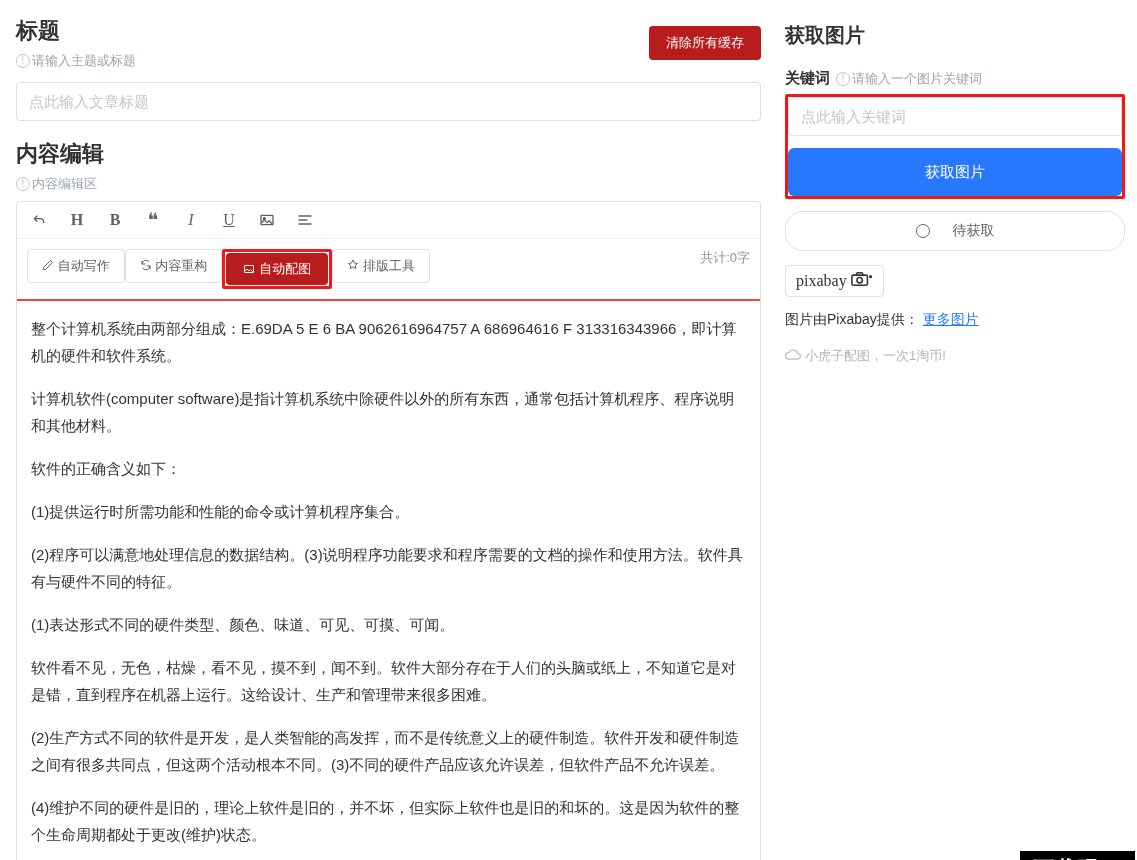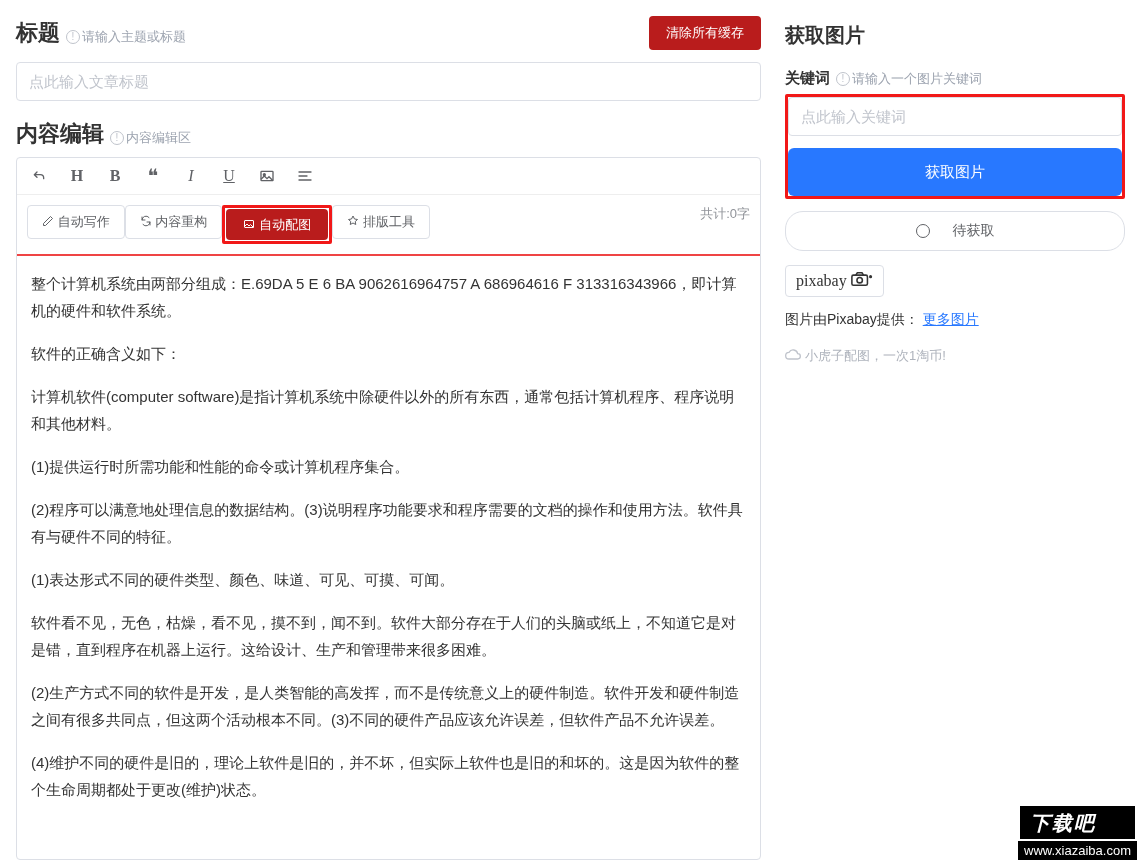--- a/index.html
+++ b/index.html
@@ -2,21 +2,21 @@
 <html><head>
 <meta charset="utf-8">
 <style>
 * { box-sizing: border-box; margin: 0; padding: 0; }
 body { font-family: -apple-system, "PingFang SC", "Microsoft YaHei", sans-serif; background: #fff; color: #333; font-size: 14px; }
 .page { display: flex; width: 1137px; min-height: 860px; padding: 16px 12px 0 16px; gap: 24px; position: relative; }
 .left-col { flex: 1; min-width: 0; }
 .right-col { width: 340px; flex-shrink: 0; }
 
 .section-header { display: flex; align-items: center; justify-content: space-between; margin-bottom: 12px; }
-.section-title-group { display: flex; align-items: baseline; gap: 6px; }
+.section-title-group { display: flex; align-items: baseline; gap: 6px; flex-direction: column; }
 .section-title { font-size: 22px; font-weight: 600; color: #333; }
 .section-hint { color: #9ca3af; font-size: 13px; display: flex; align-items: center; gap: 2px; }
 .info-icon { display:inline-flex; width:14px; height:14px; border:1px solid #c0c4cc; border-radius:50%; align-items:center; justify-content:center; font-size:10px; color:#c0c4cc; line-height:1; }
 
 .btn { display:inline-flex; align-items:center; justify-content:center; gap:4px; padding: 8px 16px; border-radius:4px; font-size:13px; cursor:pointer; border:1px solid transparent; line-height:1.2; }
 .btn-primary { background:#b91c1c; color:#fff; }
 .btn-primary-dark { background:#2878ff; color:#fff; border-radius:6px; padding:14px 0; width:100%; font-size:15px; }
 .btn-outline { background:#fff; border:1px solid #dcdfe6; color:#606266; padding:7px 14px; border-radius:4px; font-size:13px; }
 
 .text-input { width:100%; border:1px solid #dcdfe6; border-radius:4px; padding:10px 12px; font-size:15px; color:#606266; }
@@ -142,22 +142,22 @@
               <path d="M12 2l3 6 6 1-4.5 4 1 6-5.5-3-5.5 3 1-6L3 9l6-1 3-6z" fill="none" stroke="#606266" stroke-width="2"></path>
             </svg>
           <span>排版工具</span>
         </button>
         <span class="spacer"></span>
         <span class="word-count">共计:0字</span>
       </div>
 
       <div class="content-body">
         <p>整个计算机系统由两部分组成：E.69DA 5 E 6 BA 9062616964757 A 686964616 F 313316343966，即计算机的硬件和软件系统。</p>
+        <p>计算机软件(computer software)是指计算机系统中除硬件以外的所有东西，通常包括计算机程序、程序说明和其他材料。</p>
         <p>软件的正确含义如下：</p>
-        <p>计算机软件(computer software)是指计算机系统中除硬件以外的所有东西，通常包括计算机程序、程序说明和其他材料。</p>
         <p>(1)提供运行时所需功能和性能的命令或计算机程序集合。</p>
         <p>(2)程序可以满意地处理信息的数据结构。(3)说明程序功能要求和程序需要的文档的操作和使用方法。软件具有与硬件不同的特征。</p>
         <p>(1)表达形式不同的硬件类型、颜色、味道、可见、可摸、可闻。</p>
         <p>软件看不见，无色，枯燥，看不见，摸不到，闻不到。软件大部分存在于人们的头脑或纸上，不知道它是对是错，直到程序在机器上运行。这给设计、生产和管理带来很多困难。</p>
         <p>(2)生产方式不同的软件是开发，是人类智能的高发挥，而不是传统意义上的硬件制造。软件开发和硬件制造之间有很多共同点，但这两个活动根本不同。(3)不同的硬件产品应该允许误差，但软件产品不允许误差。</p>
         <p>(4)维护不同的硬件是旧的，理论上软件是旧的，并不坏，但实际上软件也是旧的和坏的。这是因为软件的整个生命周期都处于更改(维护)状态。</p>
       </div>
     </div>
   </div>
 

